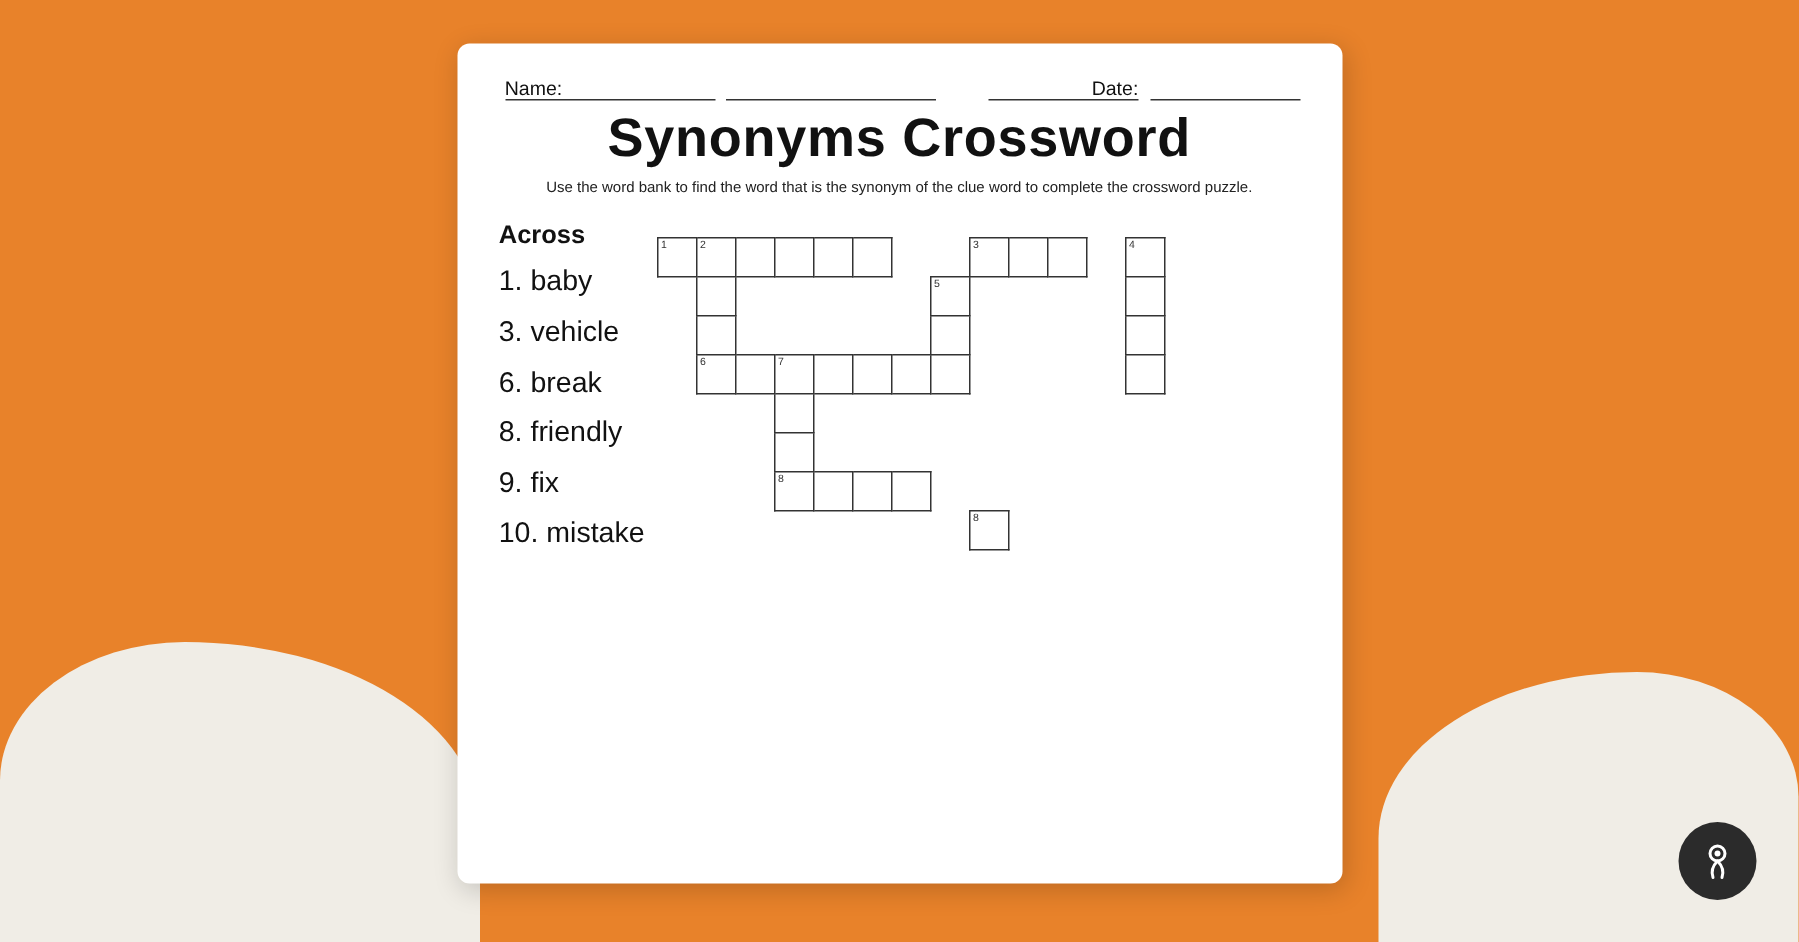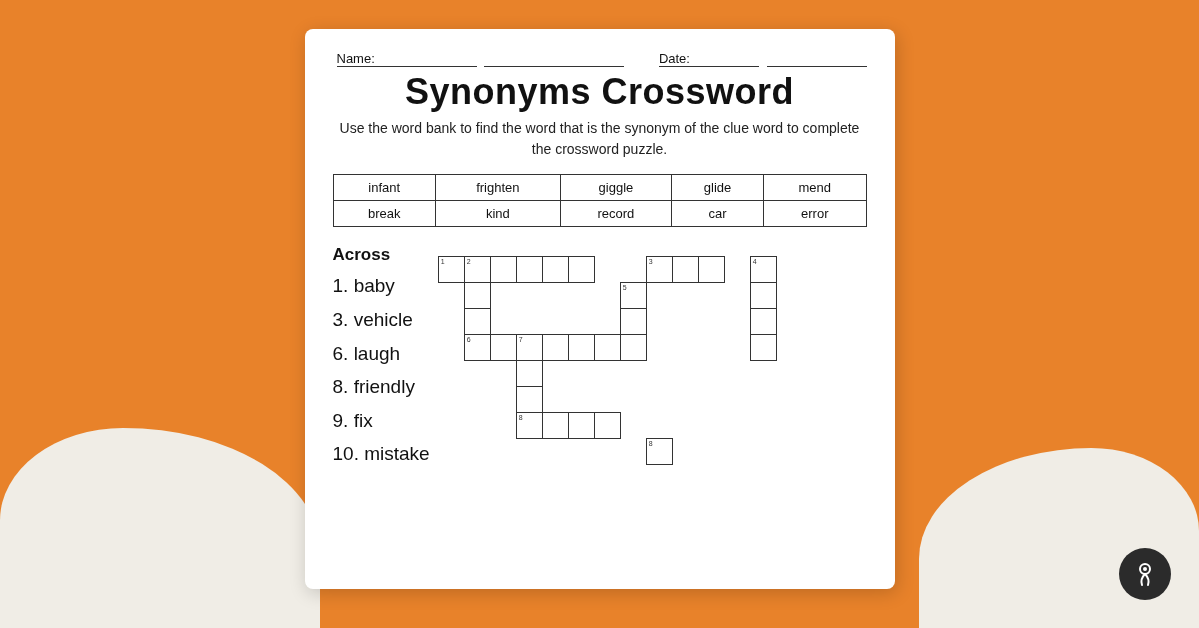--- a/index.html
+++ b/index.html
@@ -67,38 +67,39 @@
     .header-row .name-field span,
     .header-row .date-field span {
       display: inline-block;
       border-bottom: 1.5px solid #333;
       min-width: 140px;
       margin-left: 4px;
     }
 
     .header-row .date-field span {
       min-width: 100px;
+      text-align: right;
     }
 
     
     .title {
       text-align: center;
       font-size: 36px;
       font-weight: 900;
       font-family: Liberation Sans, sans-serif;
       letter-spacing: 0.5px;
       color: #111;
       margin-bottom: 6px;
       line-height: 1.15;
     }
 
     
     .instruction {
       text-align: center;
-      font-size: 14px;
+      font-size: 10px;
       color: #222;
       margin-bottom: 14px;
       line-height: 1.5;
     }
 
     
     .word-bank {
       border-collapse: collapse;
       width: 100%;
       margin-bottom: 18px;
@@ -202,54 +203,36 @@
       <span>Date:</span>
       <span>&nbsp;&nbsp;&nbsp;&nbsp;&nbsp;&nbsp;&nbsp;&nbsp;&nbsp;&nbsp;&nbsp;&nbsp;&nbsp;&nbsp;&nbsp;&nbsp;&nbsp;</span>
     </div>
   </div>
 
   <div class="title">Synonyms Crossword</div>
 
   <div class="instruction">Use the word bank to find the word that is the synonym  of the clue word to complete
 the crossword puzzle.</div>
 
-  <table class="word-bank">
-    <tbody>
-      <tr>
-        <td>infant</td>
-        <td>frighten</td>
-        <td>giggle</td>
-        <td>glide</td>
-        <td>mend</td>
-      </tr>
-      <tr>
-        <td>break</td>
-        <td>kind</td>
-        <td>record</td>
-        <td>car</td>
-        <td>error</td>
-      </tr>
-    </tbody>
-  </table>
 
   <div class="puzzle-area">
 
     <div>
       <div class="across-title">Across</div>
       <div class="clue-item">
         <span>1.</span>
         <span>baby</span>
       </div>
       <div class="clue-item">
         <span>3.</span>
         <span>vehicle</span>
       </div>
       <div class="clue-item">
         <span>6.</span>
-        <span>laugh</span>
+        <span>break</span>
       </div>
       <div class="clue-item">
         <span>8.</span>
         <span>friendly</span>
       </div>
       <div class="clue-item">
         <span>9.</span>
         <span>fix</span>
       </div>
       <div class="clue-item">

